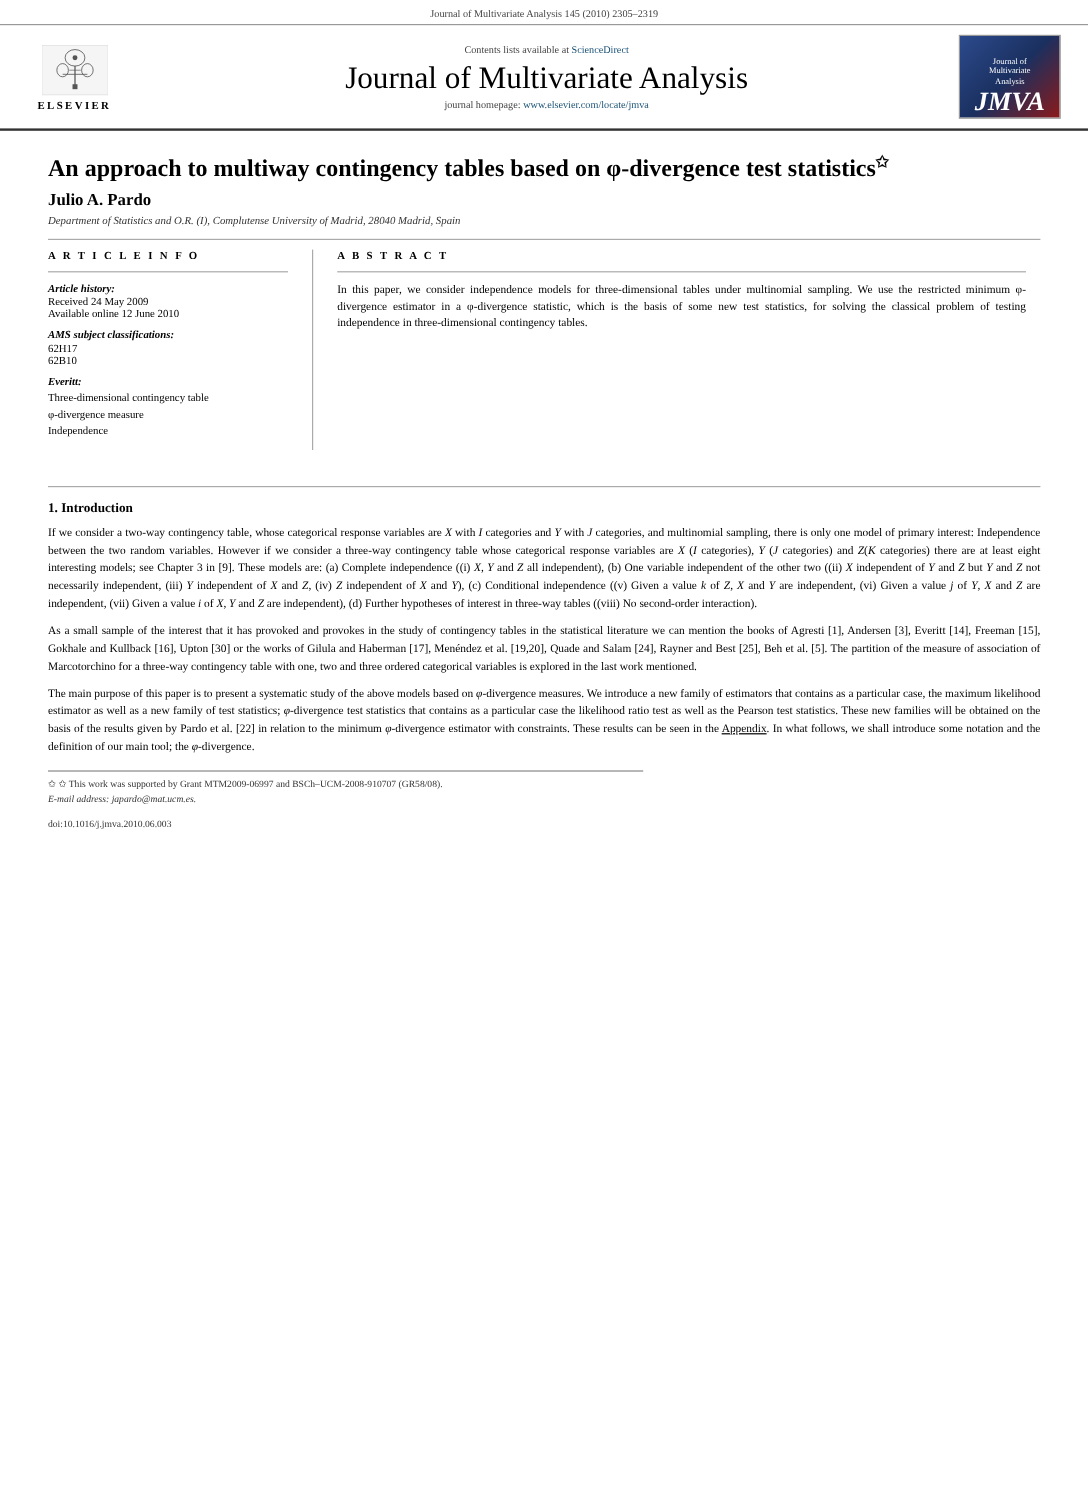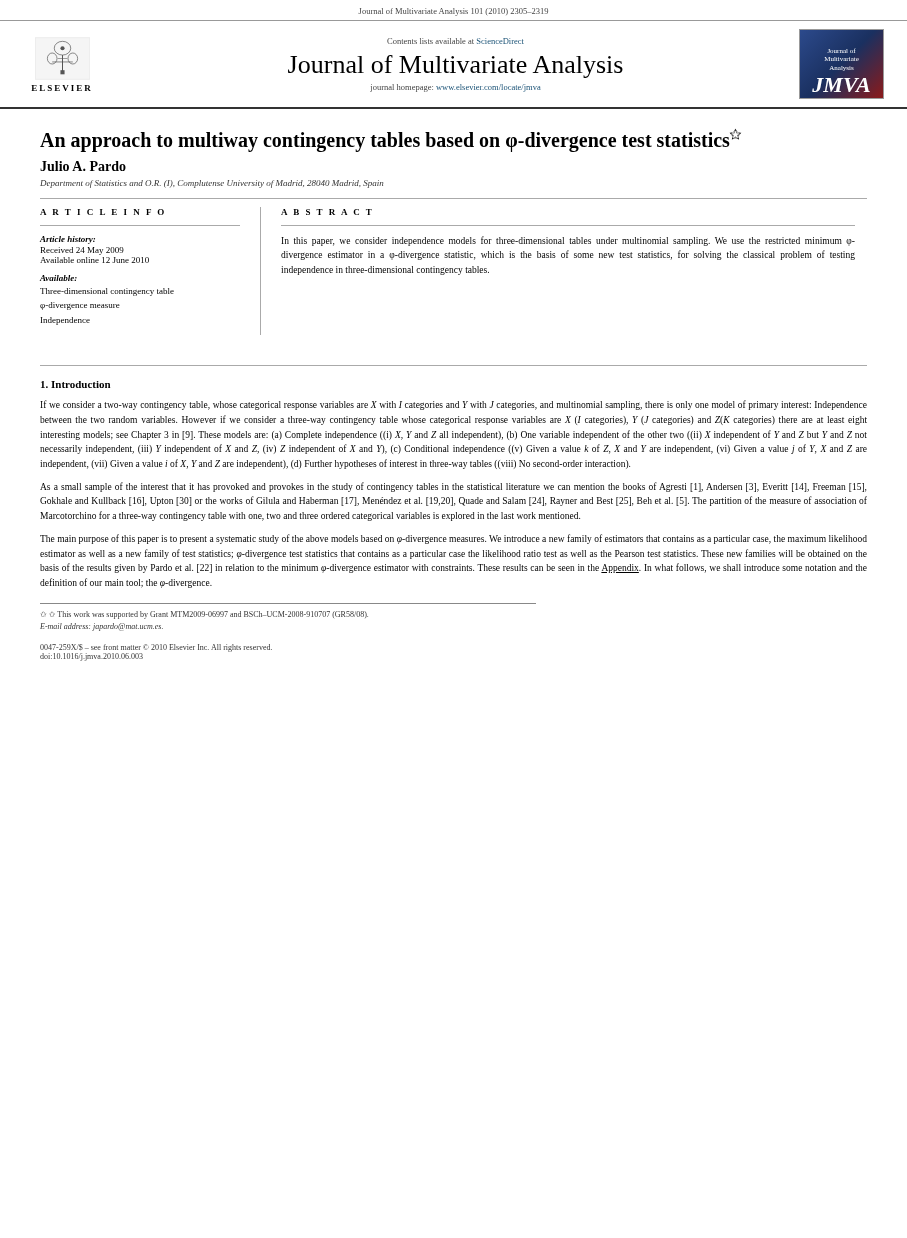--- a/index.html
+++ b/index.html
@@ -226,21 +226,21 @@
       background: #aaa;
       flex-shrink: 0;
     }
   </style>
 </head>
 <body>
 
 <div class="page">
 
   <div class="top-header">
-    <span>Journal of Multivariate Analysis 101 (2010) 2305–2319</span>
+    <span>Journal of Multivariate Analysis 145 (2010) 2305–2319</span>
   </div>
 
   <div class="journal-banner">
 
     <div class="banner-left">
       <div class="elsevier-logo">
         <svg class="elsevier-tree" viewBox="0 0 80 60">
 
           <rect x="0" y="0" width="80" height="60" fill="#f5f5f5" stroke="#ccc" stroke-width="0.5"></rect>
 
@@ -295,23 +295,28 @@
         <div class="col-left">
           <div class="section-label">A R T I C L E   I N F O</div>
           <hr class="article-divider">
 
           <div class="info-block">
             <div class="info-label">Article history:</div>
             <div class="info-text">Received 24 May 2009</div>
             <div class="info-text">Available online 12 June 2010</div>
           </div>
 
-
           <div class="info-block">
-            <div class="info-label">Available:</div>
+            <div class="info-label">AMS subject classifications:</div>
+            <div class="info-text">62H17</div>
+            <div class="info-text">62B10</div>
+          </div>
+
+          <div class="info-block">
+            <div class="info-label">Everitt:</div>
             <div class="keywords-list">
               <div>Three-dimensional contingency table</div>
               <div>φ-divergence measure</div>
               <div>Independence</div>
             </div>
           </div>
         </div>
 
         <div class="col-divider"></div>
 
@@ -345,19 +350,18 @@
 
     <hr class="footnote-divider">
     <div class="footnote-text">
       <span>✩ </span><span>✩  This work was supported by Grant MTM2009-06997 and BSCh–UCM-2008-910707 (GR58/08).</span>
     </div>
     <div class="footnote-text">
       <span>  </span><em><span>E-mail address: japardo@mat.ucm.es.</span></em>
     </div>
 
     <div class="bottom-info">
-      <div>0047-259X/$ – see front matter © 2010 Elsevier Inc. All rights reserved.</div>
       <div>doi:10.1016/j.jmva.2010.06.003</div>
     </div>
 
   </div>
 
 </div>
 
 </body></html>

